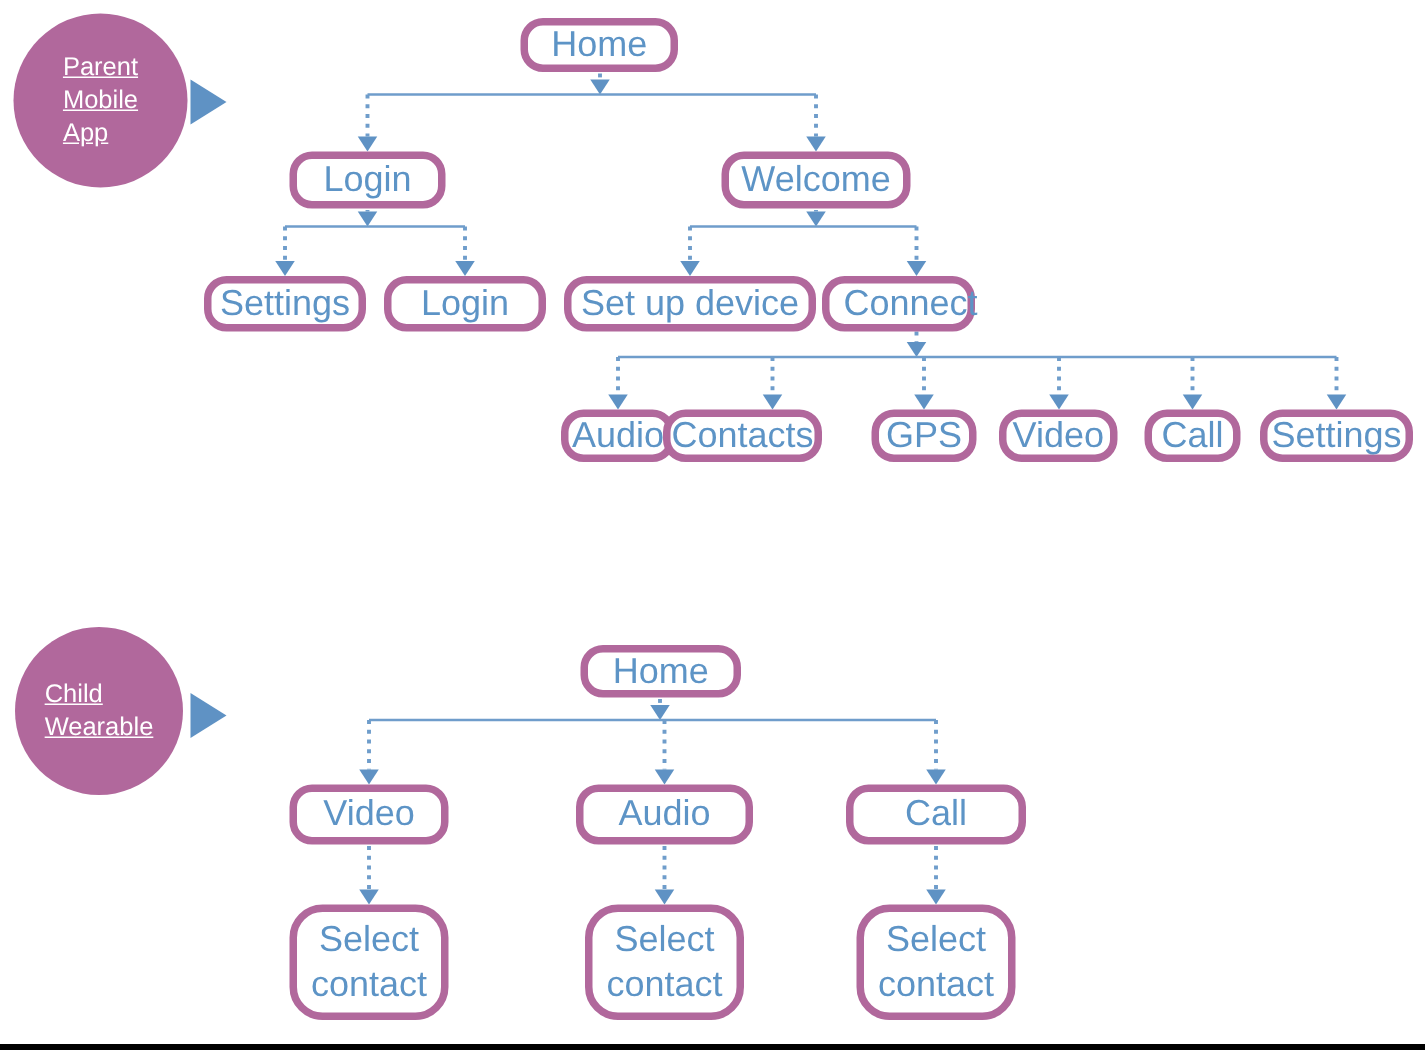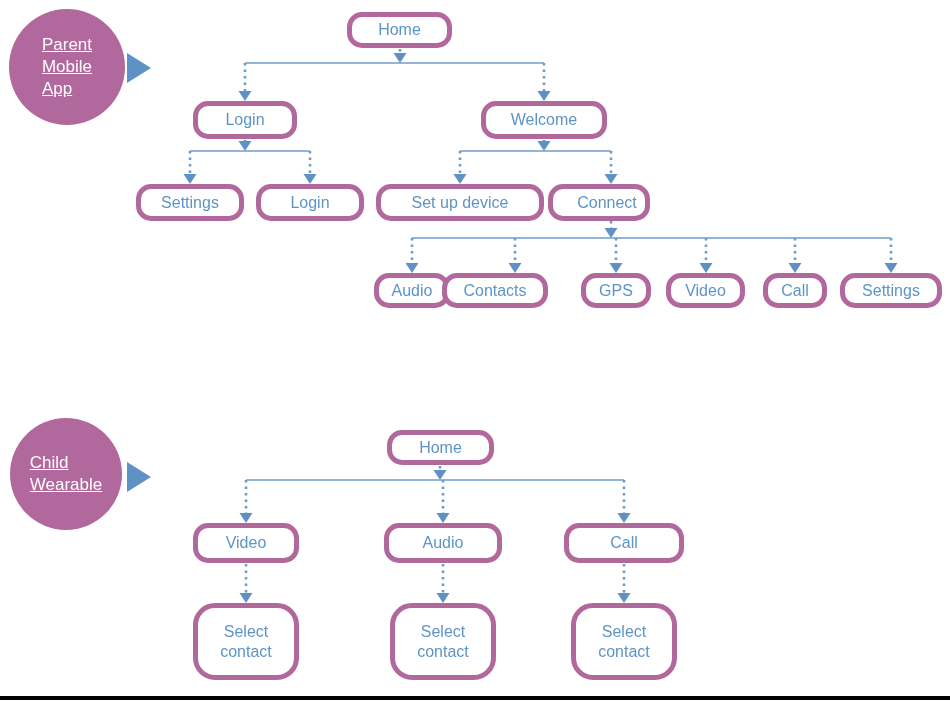--- a/index.html
+++ b/index.html
@@ -27,21 +27,21 @@
   .node {
     position: absolute;
     box-sizing: border-box;
     background: #ffffff;
     border: 5px solid var(--mauve);
     border-radius: 15px;
     display: flex;
     align-items: center;
     justify-content: center;
     color: var(--node-text);
-    font-size: 16px;
+    font-size: 24px;
     line-height: 1.22;
     text-align: center;
     white-space: pre-line;
   }
   .node.big { border-radius: 22px; }
   .badge {
     position: absolute;
     border-radius: 50%;
     background: var(--mauve);
     color: var(--badge-text);

